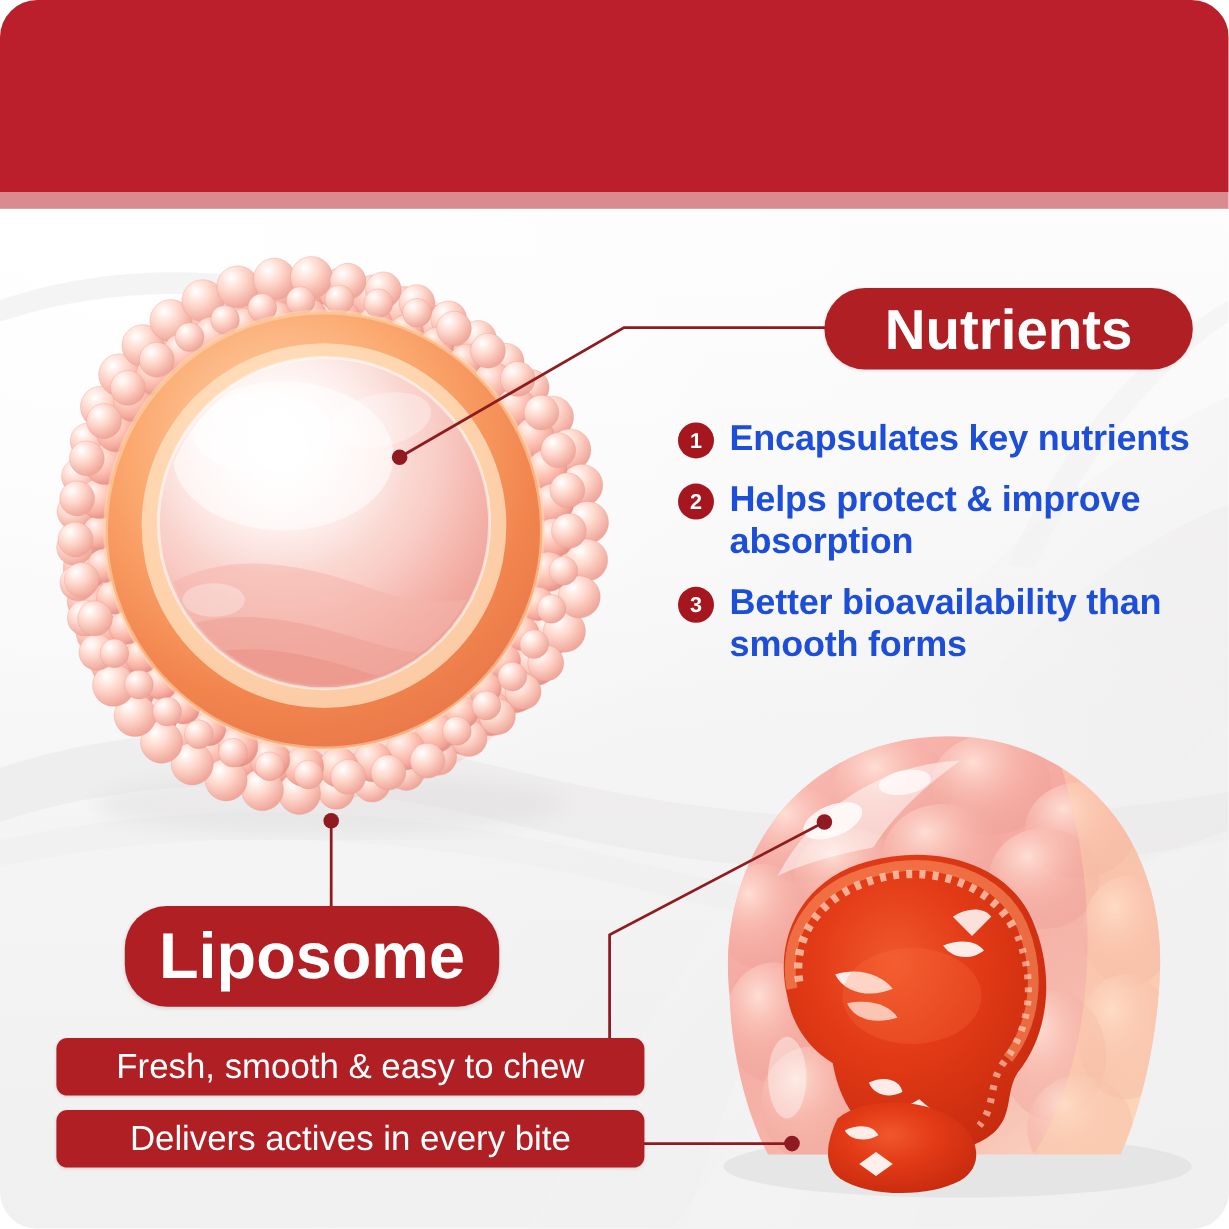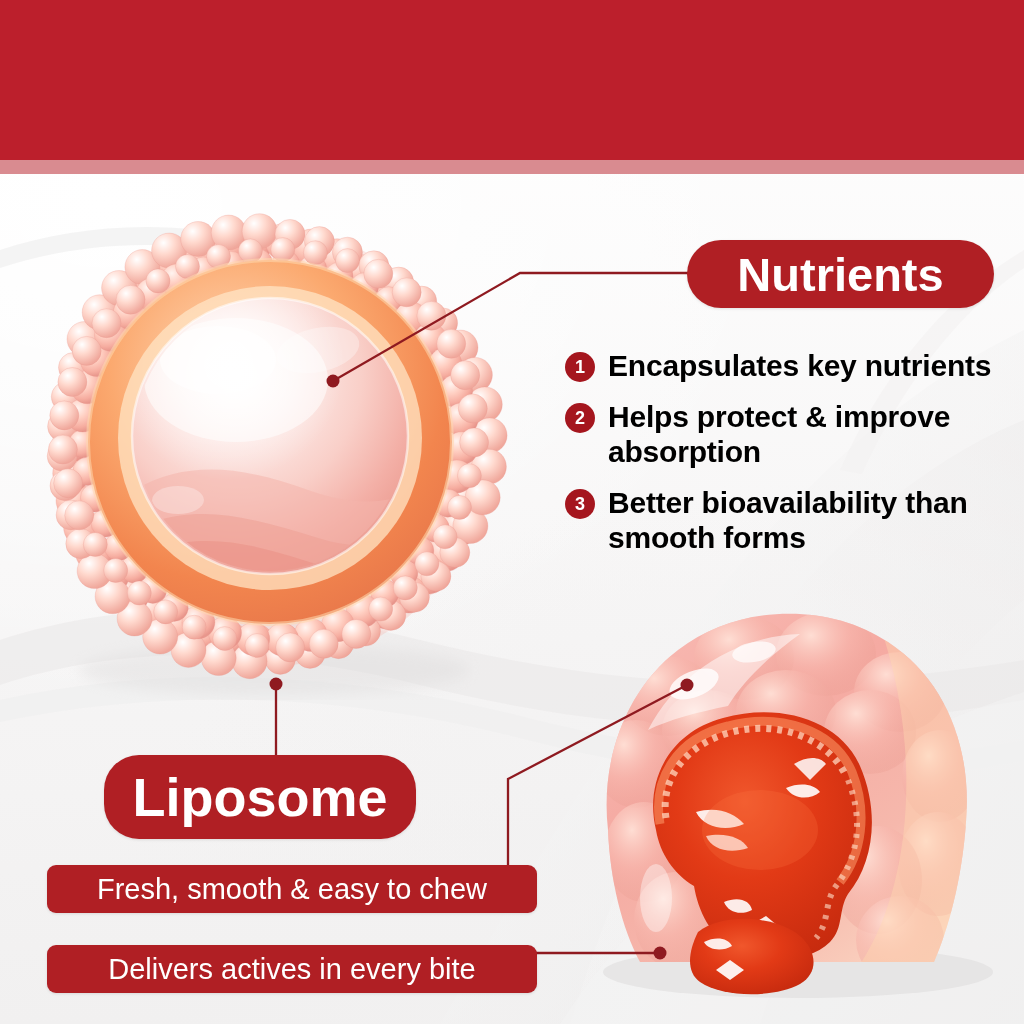--- a/index.html
+++ b/index.html
@@ -5,20 +5,21 @@
 <style>
   html,body{margin:0;padding:0;}
   body{
     width:1024px;height:1024px;overflow:hidden;
     font-family:"Liberation Sans",sans-serif;
     background:#ffffff;
   }
   .stage{
     position:relative;width:1024px;height:1024px;overflow:hidden;
     background:#fdfcfc;
+    border-radius:31px;
   }
 
   
   .bg-base{
     position:absolute;inset:0;
     background:
       radial-gradient(120% 80% at 80% 95%, #f2f1f1 0%, rgba(242,241,241,0) 60%),
       radial-gradient(100% 70% at 10% 20%, #ffffff 0%, rgba(255,255,255,0) 70%),
       linear-gradient(180deg,#ffffff 0%,#f7f6f6 55%,#f1f0f0 100%);
   }
@@ -75,38 +76,38 @@
   }
   .pill-liposome{
     left:104px;top:755px;width:312px;height:84px;
     border-radius:35px;font-size:54px;
   }
   .pill-caption{
     left:47px;width:490px;height:48px;
     border-radius:9px;font-size:29px;font-weight:normal;
   }
   .cap1{top:865px;}
-  .cap2{top:925px;margin-top:20px;}
+  .cap2{top:925px;}
 
   
   .bullets{
     position:absolute;left:565px;top:348px;width:445px;z-index:30;
   }
   .bullet-row{
     display:flex;align-items:flex-start;margin-bottom:16px;
   }
   .bullet-num{
     flex:0 0 auto;width:30px;height:30px;border-radius:50%;
     background:#a5161e;color:#fff;
     display:flex;align-items:center;justify-content:center;
     font-size:18px;font-weight:bold;line-height:1;
     margin-top:4px;margin-right:13px;
   }
   .bullet-text{
-    color:#000000;font-size:30px;font-weight:bold;line-height:35px;
+    color:#1d4ed8;font-size:30px;font-weight:bold;line-height:35px;
     letter-spacing:-0.2px;
   }
 </style>
 </head>
 <body>
 
 <div class="stage">
 
   <div class="bg-base"></div>
 

